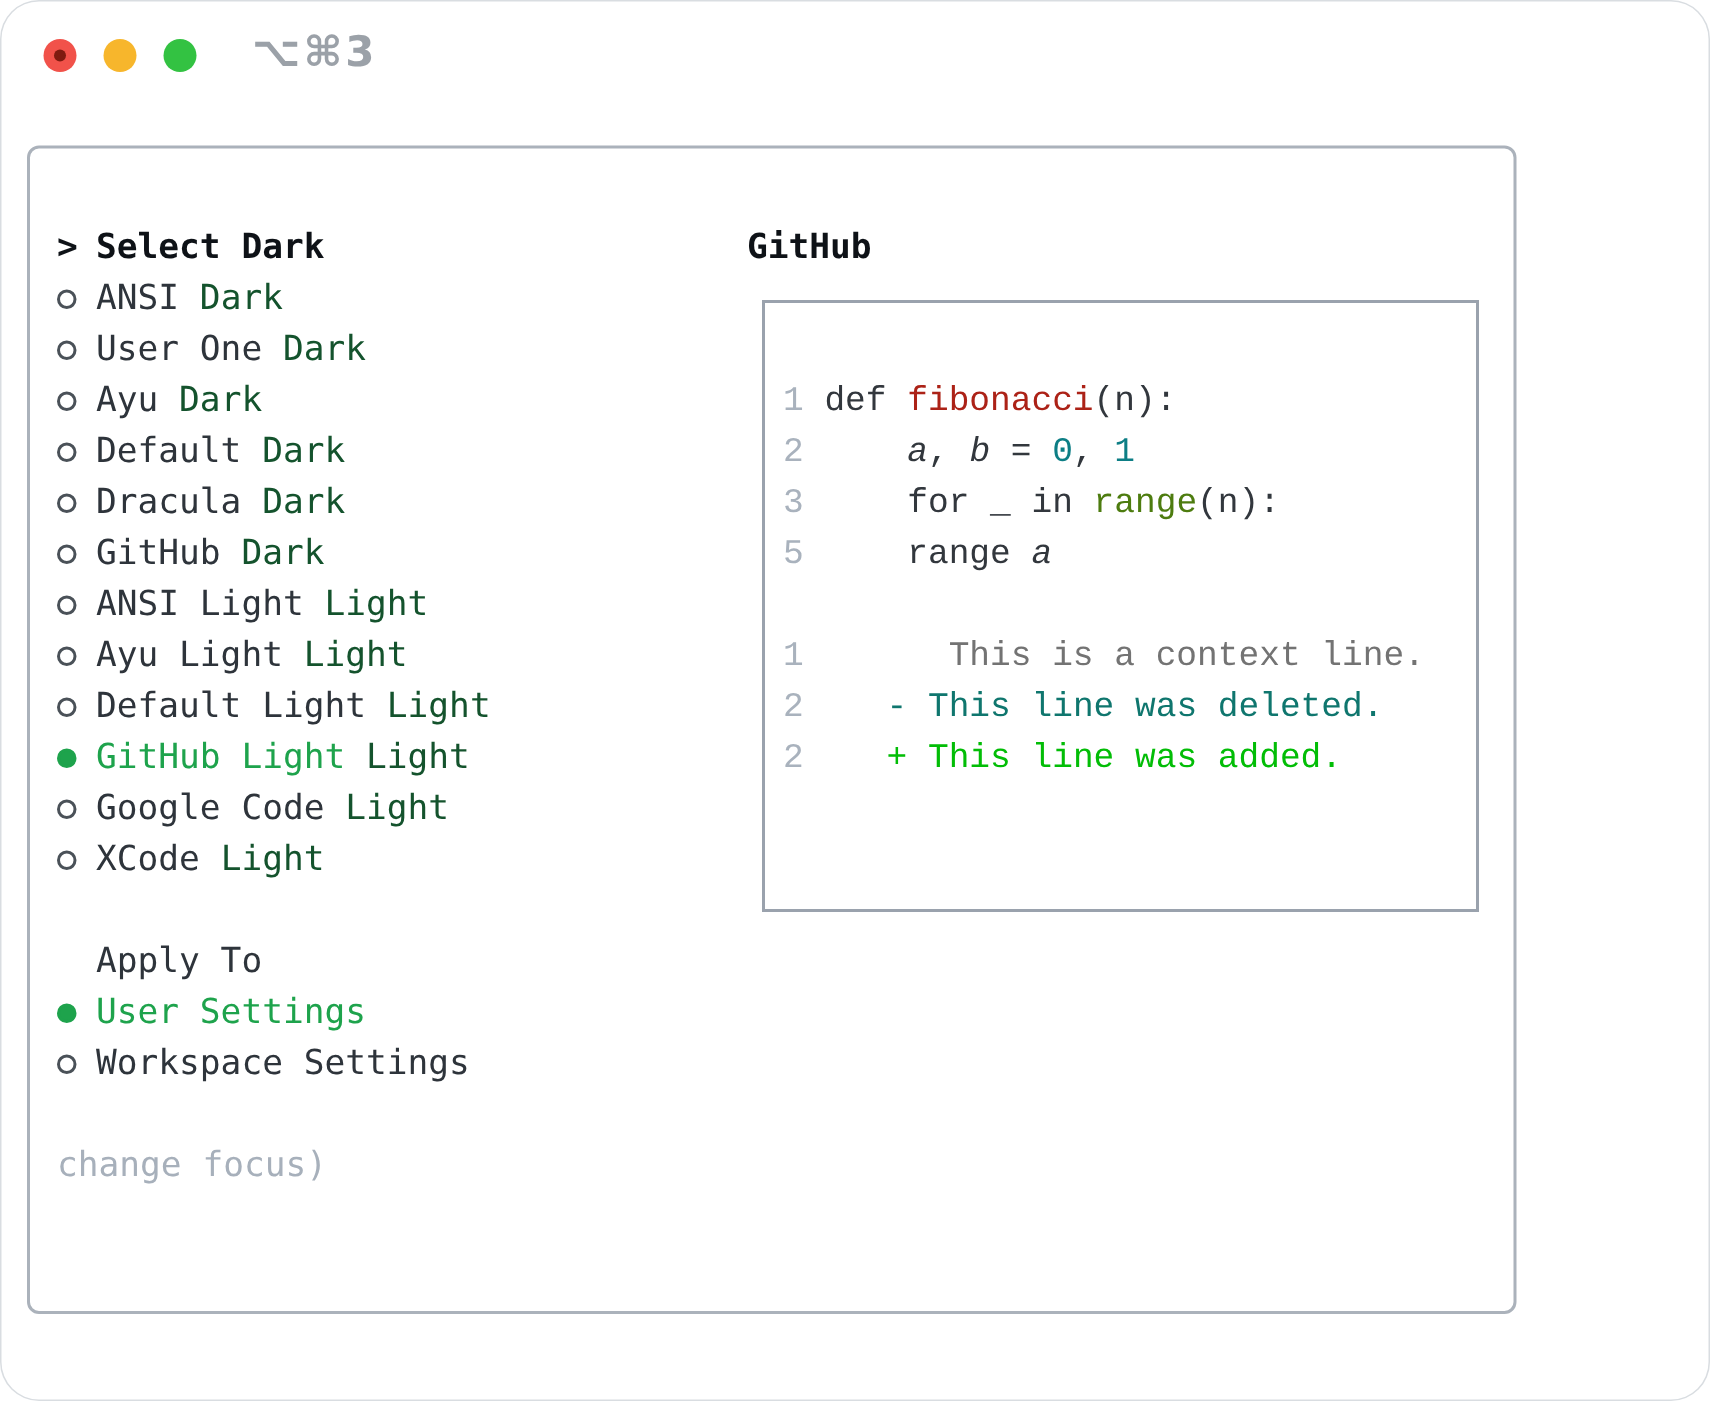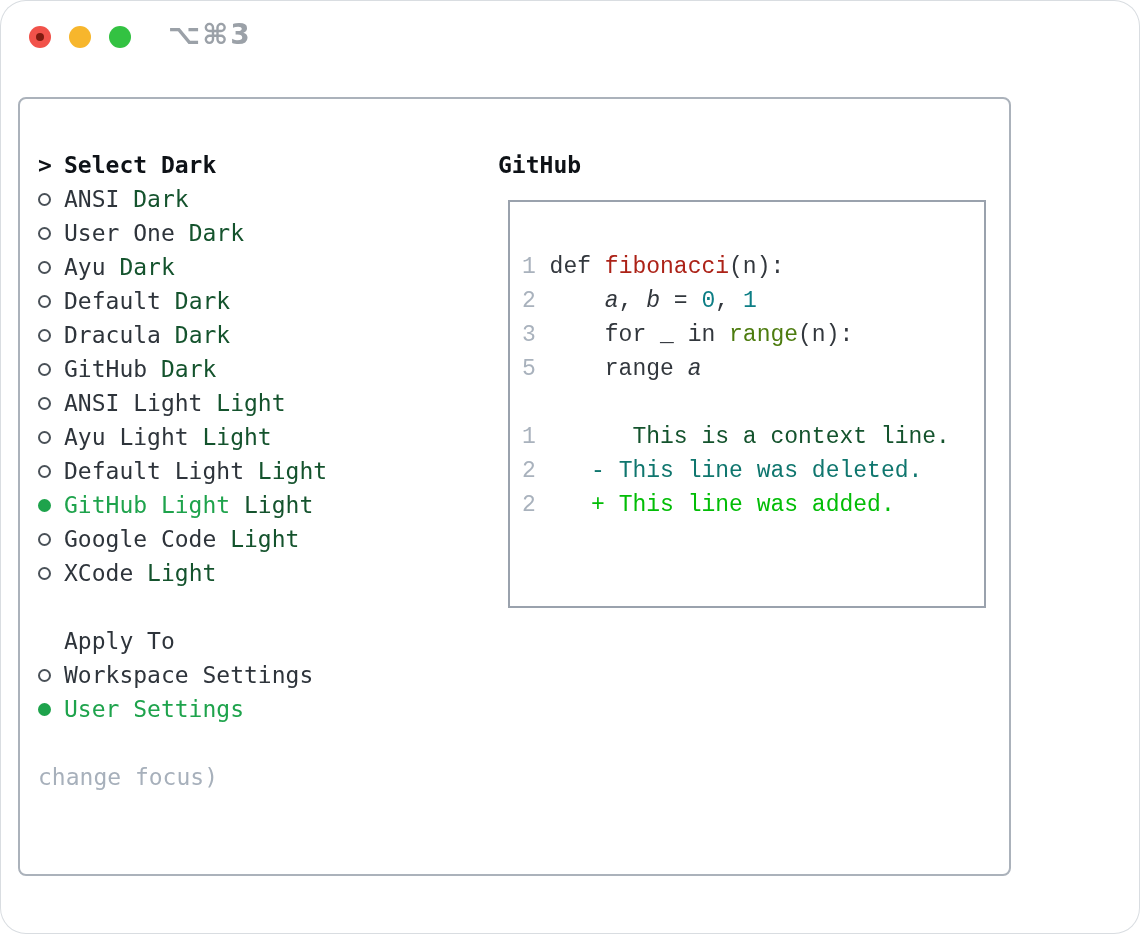--- a/index.html
+++ b/index.html
@@ -40,21 +40,21 @@
     border:2px solid #9aa2ad;box-sizing:border-box;overflow:hidden;}
   .code{padding:48px 0 0 12px;font-size:23px;font-family:Liberation Mono, monospace;}
   .cline{height:34px;line-height:34px;white-space:pre;}
   .ln{color:#a9b2bd;}
   .c-p{color:#32373d;}
   .c-k{color:#32373d;}
   .c-fn{color:#ac2217;}
   .c-v{color:#32373d;font-style:italic;}
   .c-nl{color:#0d7e85;}
   .c-bl{color:#4d7c0f;}
-  .c-ctx{color:#14532d;}
+  .c-ctx{color:#737373;}
   .c-del{color:#0f766e;}
   .c-add{color:#02bd06;margin-top:31px;}
 </style>
 </head>
 <body>
 
 <div class="window">
 
   <div class="traffic">
     <div class="light red"></div>
@@ -81,22 +81,22 @@
         <div class="row"><span class="marker"><span class="dot"></span></span><span>Default Light</span><span class="variant"> Light</span></div>
         <div class="row"><span class="marker"><span class="dot sel"></span></span><span class="sel-label">GitHub Light</span><span class="variant"> Light</span></div>
         <div class="row"><span class="marker"><span class="dot"></span></span><span>Google Code</span><span class="variant"> Light</span></div>
         <div class="row"><span class="marker"><span class="dot"></span></span><span>XCode</span><span class="variant"> Light</span></div>
       </div>
     <div class="row"></div>
     <div class="row">
       <span class="marker"></span><span>Apply To</span>
     </div>
     <div id="apply-rows">
+        <div class="row"><span class="marker"><span class="dot sel"></span></span><span class="sel-label">User Settings</span></div>
         <div class="row"><span class="marker"><span class="dot"></span></span><span>Workspace Settings</span></div>
-        <div class="row"><span class="marker"><span class="dot sel"></span></span><span class="sel-label">User Settings</span></div>
       </div>
     <div class="row"></div>
     <div class="row hint">change focus)</div>
   </div>
 
   <div class="preview-label">GitHub</div>
 
   <div class="pbox">
     <div class="code" id="code-block">
         <div class="cline"><span class="ln">1 </span><span class="c-k">def </span><span class="c-fn">fibonacci</span><span class="c-p">(n):</span></div>

